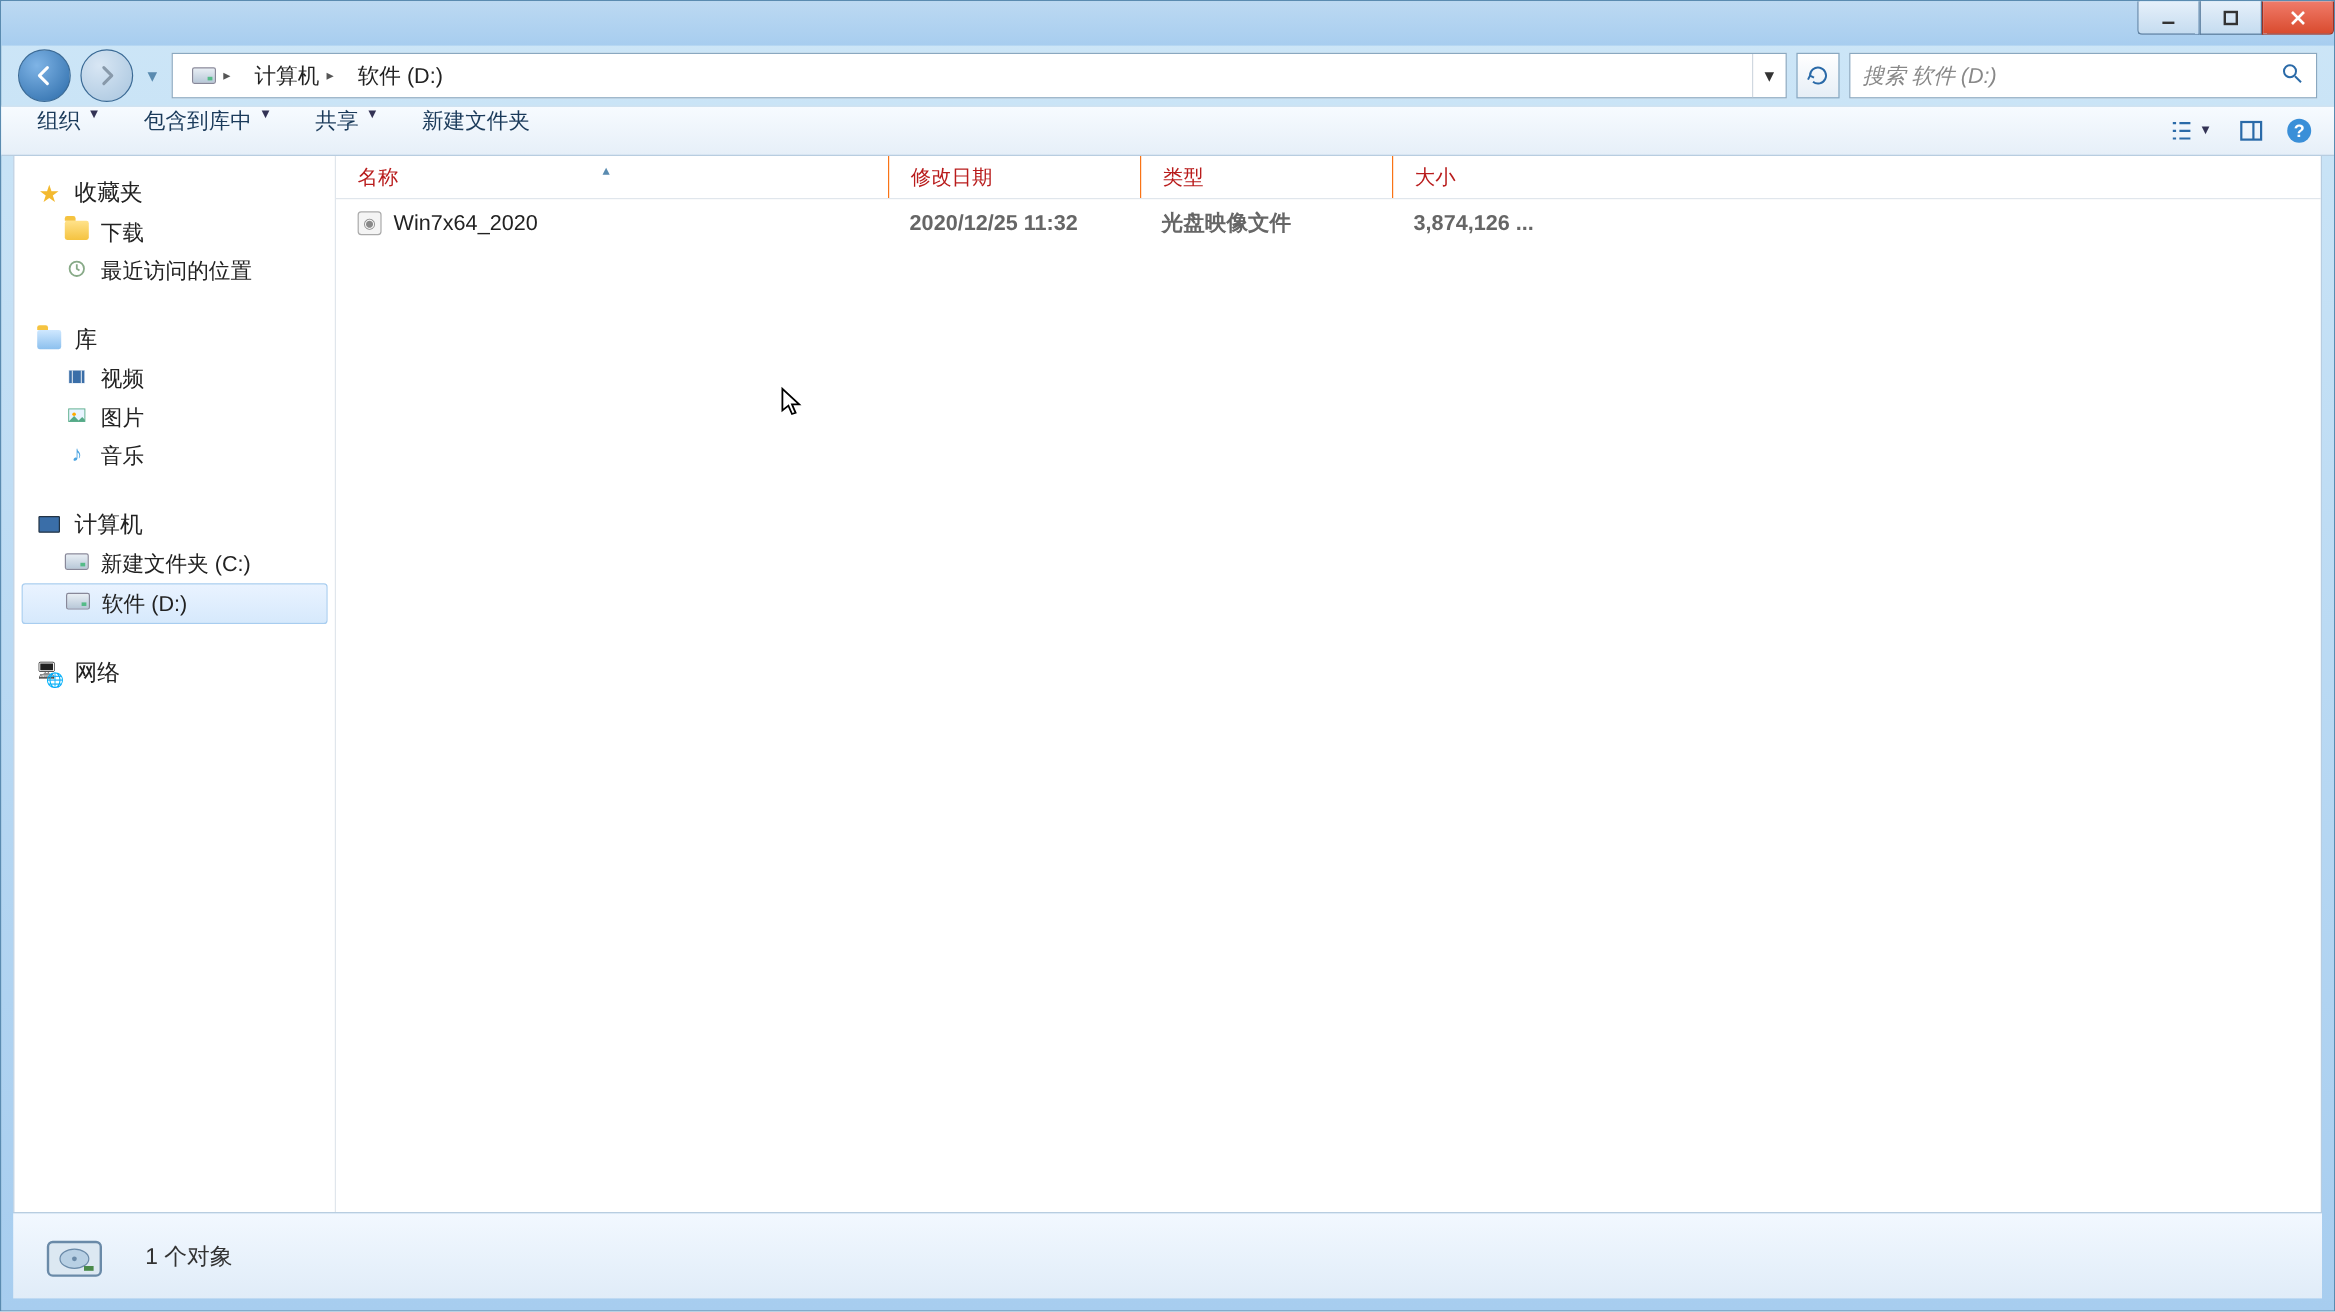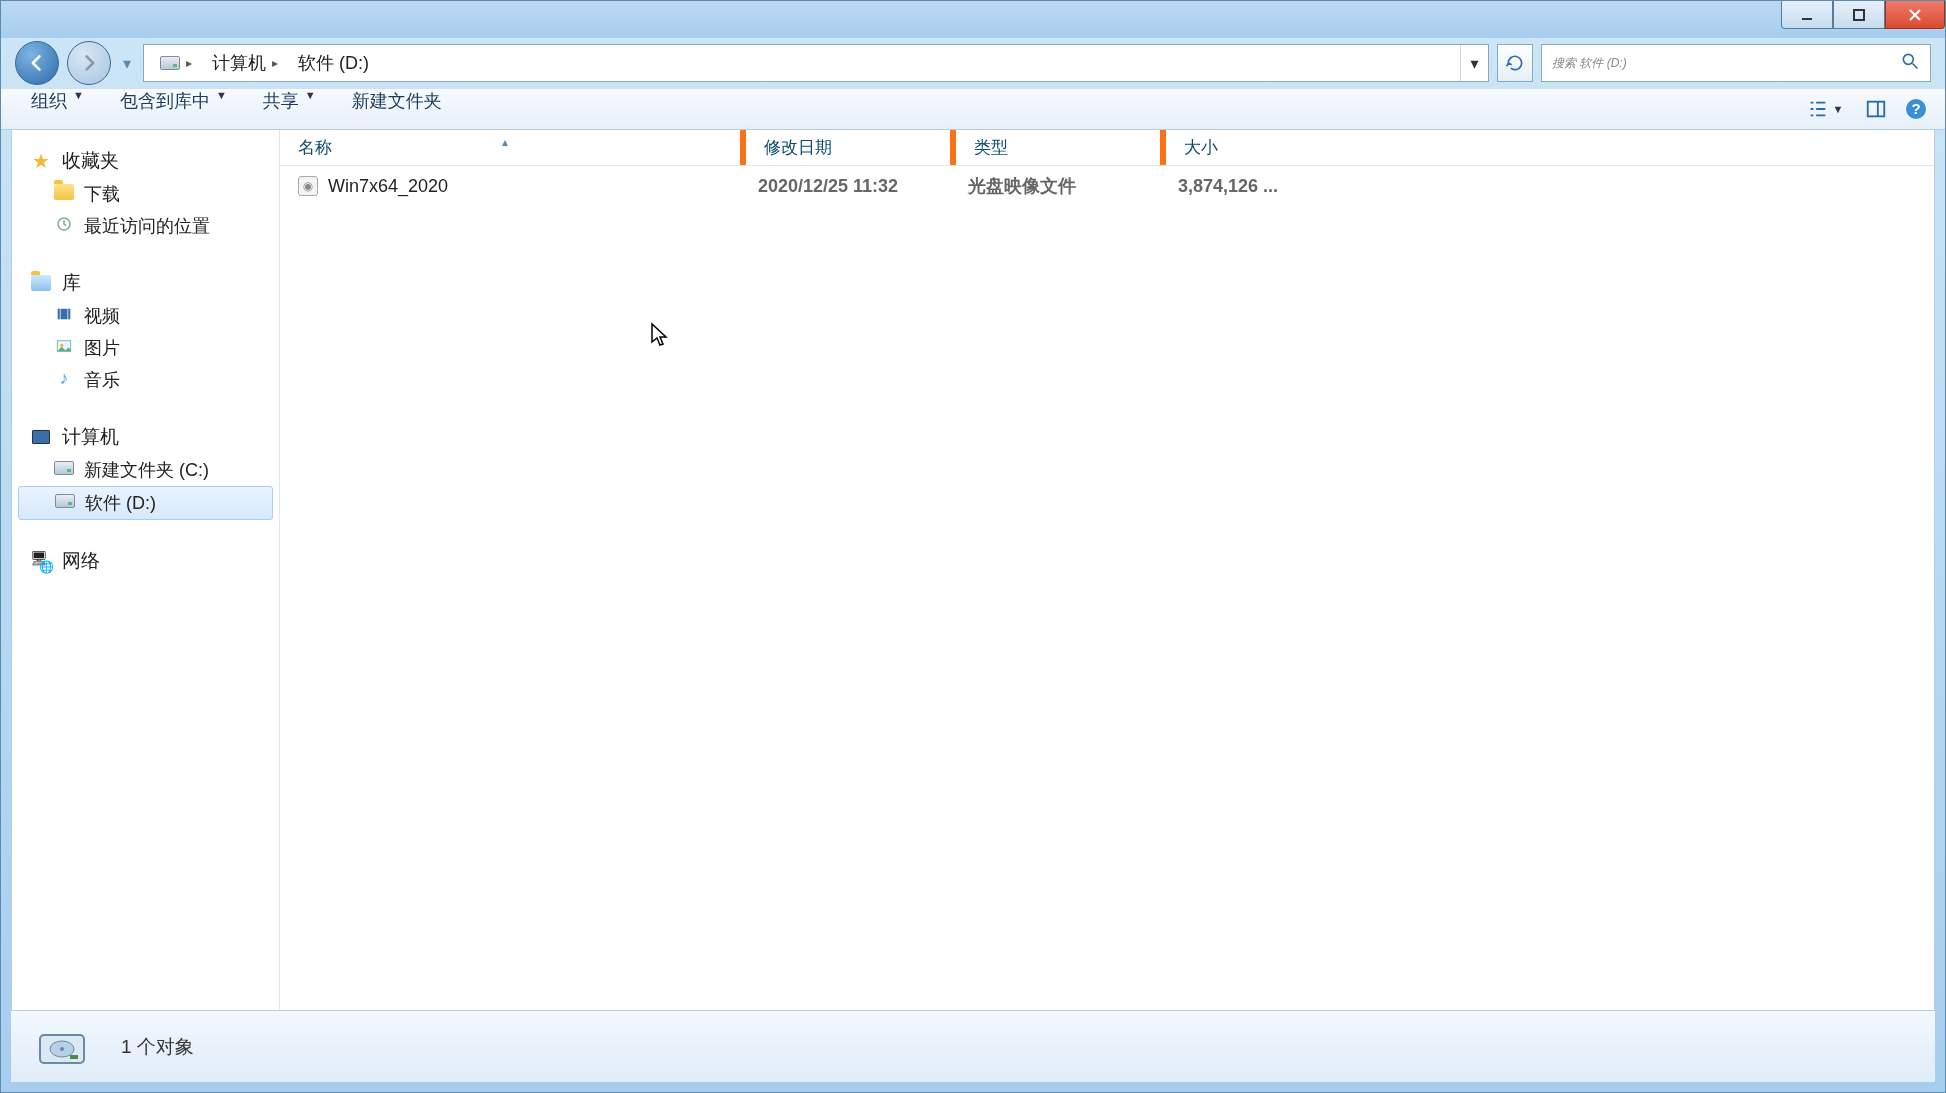--- a/index.html
+++ b/index.html
@@ -22,21 +22,21 @@
     .navbtn svg { width:20px; height:20px; fill:currentColor; }
     .hist-dd { width:16px; height:44px; display:flex; align-items:center; justify-content:center; color:#5a8bb0; }
 
     .address { flex:1; height:38px; background:#fff; border:1px solid #8aa8c0; display:flex; align-items:center; padding-left:6px; }
     .address .seg { display:flex; align-items:center; height:100%; padding: 0 10px; color:#222; font-size:18px; gap:6px; }
     .address .seg .tri { font-size:12px; color:#555; }
     .address .spacer { flex:1; }
     .address .dd { width:28px; height:100%; display:flex; align-items:center; justify-content:center; border-left:1px solid #d0d8e0; color:#333; }
     .refresh { width:36px; height:38px; background:linear-gradient(#fff,#e6eef6); border:1px solid #8aa8c0; display:flex; align-items:center; justify-content:center; color:#2a6aa8; }
     .searchbox { width:390px; height:38px; background:#fff; border:1px solid #8aa8c0; display:flex; align-items:center; padding:0 10px; }
-    .searchbox input { flex:1; border:none; outline:none; font-size:12px; color:#333; font-style:italic; }
+    .searchbox input { flex:1; border:none; outline:none; font-size:18px; color:#333; font-style:italic; }
     .searchbox input::placeholder { color:#888; font-style:italic; }
     .searchbox .sicon { color:#2a6aa8; }
 
     
     .toolbar { height:42px; background: linear-gradient(#f7fbff,#e6eff8); border-top:1px solid #cfe0ef; border-bottom:1px solid #b8cde0; display:flex; align-items:center; padding:0 12px; gap:0; }
     .toolbar .tbtn { padding: 0 18px; height:100%; display:flex; align-items:flex-start; gap:6px; font-size:18px; color:#1a3a5a; }
     .toolbar .tbtn .tri { font-size:11px; color:#335; }
     .toolbar .spacer { flex:1; }
     .toolbar .ricon { width:34px; height:34px; display:flex; align-items:center; justify-content:center; color:#2a6aa8; margin-left:6px;}
     .toolbar .view-dd { width:56px; display:flex; align-items:center; justify-content:center; gap:4px;}
@@ -45,28 +45,28 @@
     .body { flex:1; display:flex; background:#fff; min-height:0; border-left:1px solid #b8cde0; border-right:1px solid #b8cde0; margin:0 10px; }
     .sidebar { width:268px; border-right:1px solid #e0e6ec; padding:14px 0; overflow:auto; }
     .group { margin-bottom:24px; }
     .grouphead { display:flex; align-items:center; gap:10px; padding:4px 18px; font-size:19px; color:#222; }
     .grouphead .gicon { width:22px; height:22px; display:flex; align-items:center; justify-content:center; }
     .item { display:flex; gap:10px; padding:4px 18px 4px 42px; font-size:18px; color:#222; }
     .item.selected { background: linear-gradient(#eaf3ff,#d6e9fc); border:1px solid #a8cdf0; border-radius:3px; margin:0 6px; padding-left:36px; }
     .iicon { width:20px; height:20px; display:flex; align-items:center; justify-content:center; }
 
     .main { flex:1; display:flex; flex-direction:column; }
-    .colhead { height:36px; display:flex; align-items:flex-start; border-bottom:1px solid #e0e6ec; font-size:17px; color:#0c4a6e; }
+    .colhead { height:36px; display:flex; align-items:flex-start; border-bottom:1px solid #e0e6ec; font-size:17px; color:#b91c1c; }
     .colhead .col { padding-left:18px; display:flex; align-items:center; height:100%; }
     .colhead .col.sort::after { content:"▴"; color:#5a8bb0; font-size:12px; margin-left:170px; position:relative; top:-6px; }
     .col.name { width:460px; }
     .col.date { width:210px; }
     .col.type { width:210px; }
     .col.size { width:150px; }
-    .colhead .col + .col { border-left:6px solid #f97316; }
+    .colhead .col + .col { border-left:1px solid #f97316; }
 
     .filerow { height:40px; display:flex; align-items:center; font-size:18px; color:#222; }
     .filerow .col { padding-left:18px; }
     .filerow .col.date, .filerow .col.type, .filerow .col.size { color:#666;font-weight:bold; }
     .filerow .name { display:flex; align-items:center; gap:10px; }
     .ficon { width:20px; height:20px; border:1px solid #aaa; border-radius:3px; display:flex; align-items:center; justify-content:center; font-size:12px; color:#888; background:#f4f4f4; }
 
     
     .statusbar { height:72px; background: linear-gradient(#f2f8ff,#e0ecf8); border-top:1px solid #b8cde0; display:flex; align-items:center; padding:0 20px; gap:28px; margin:0 10px 10px 10px; }
     .statusbar .bigicon { width:62px; height:62px; display:flex; align-items:center; justify-content:center; }

